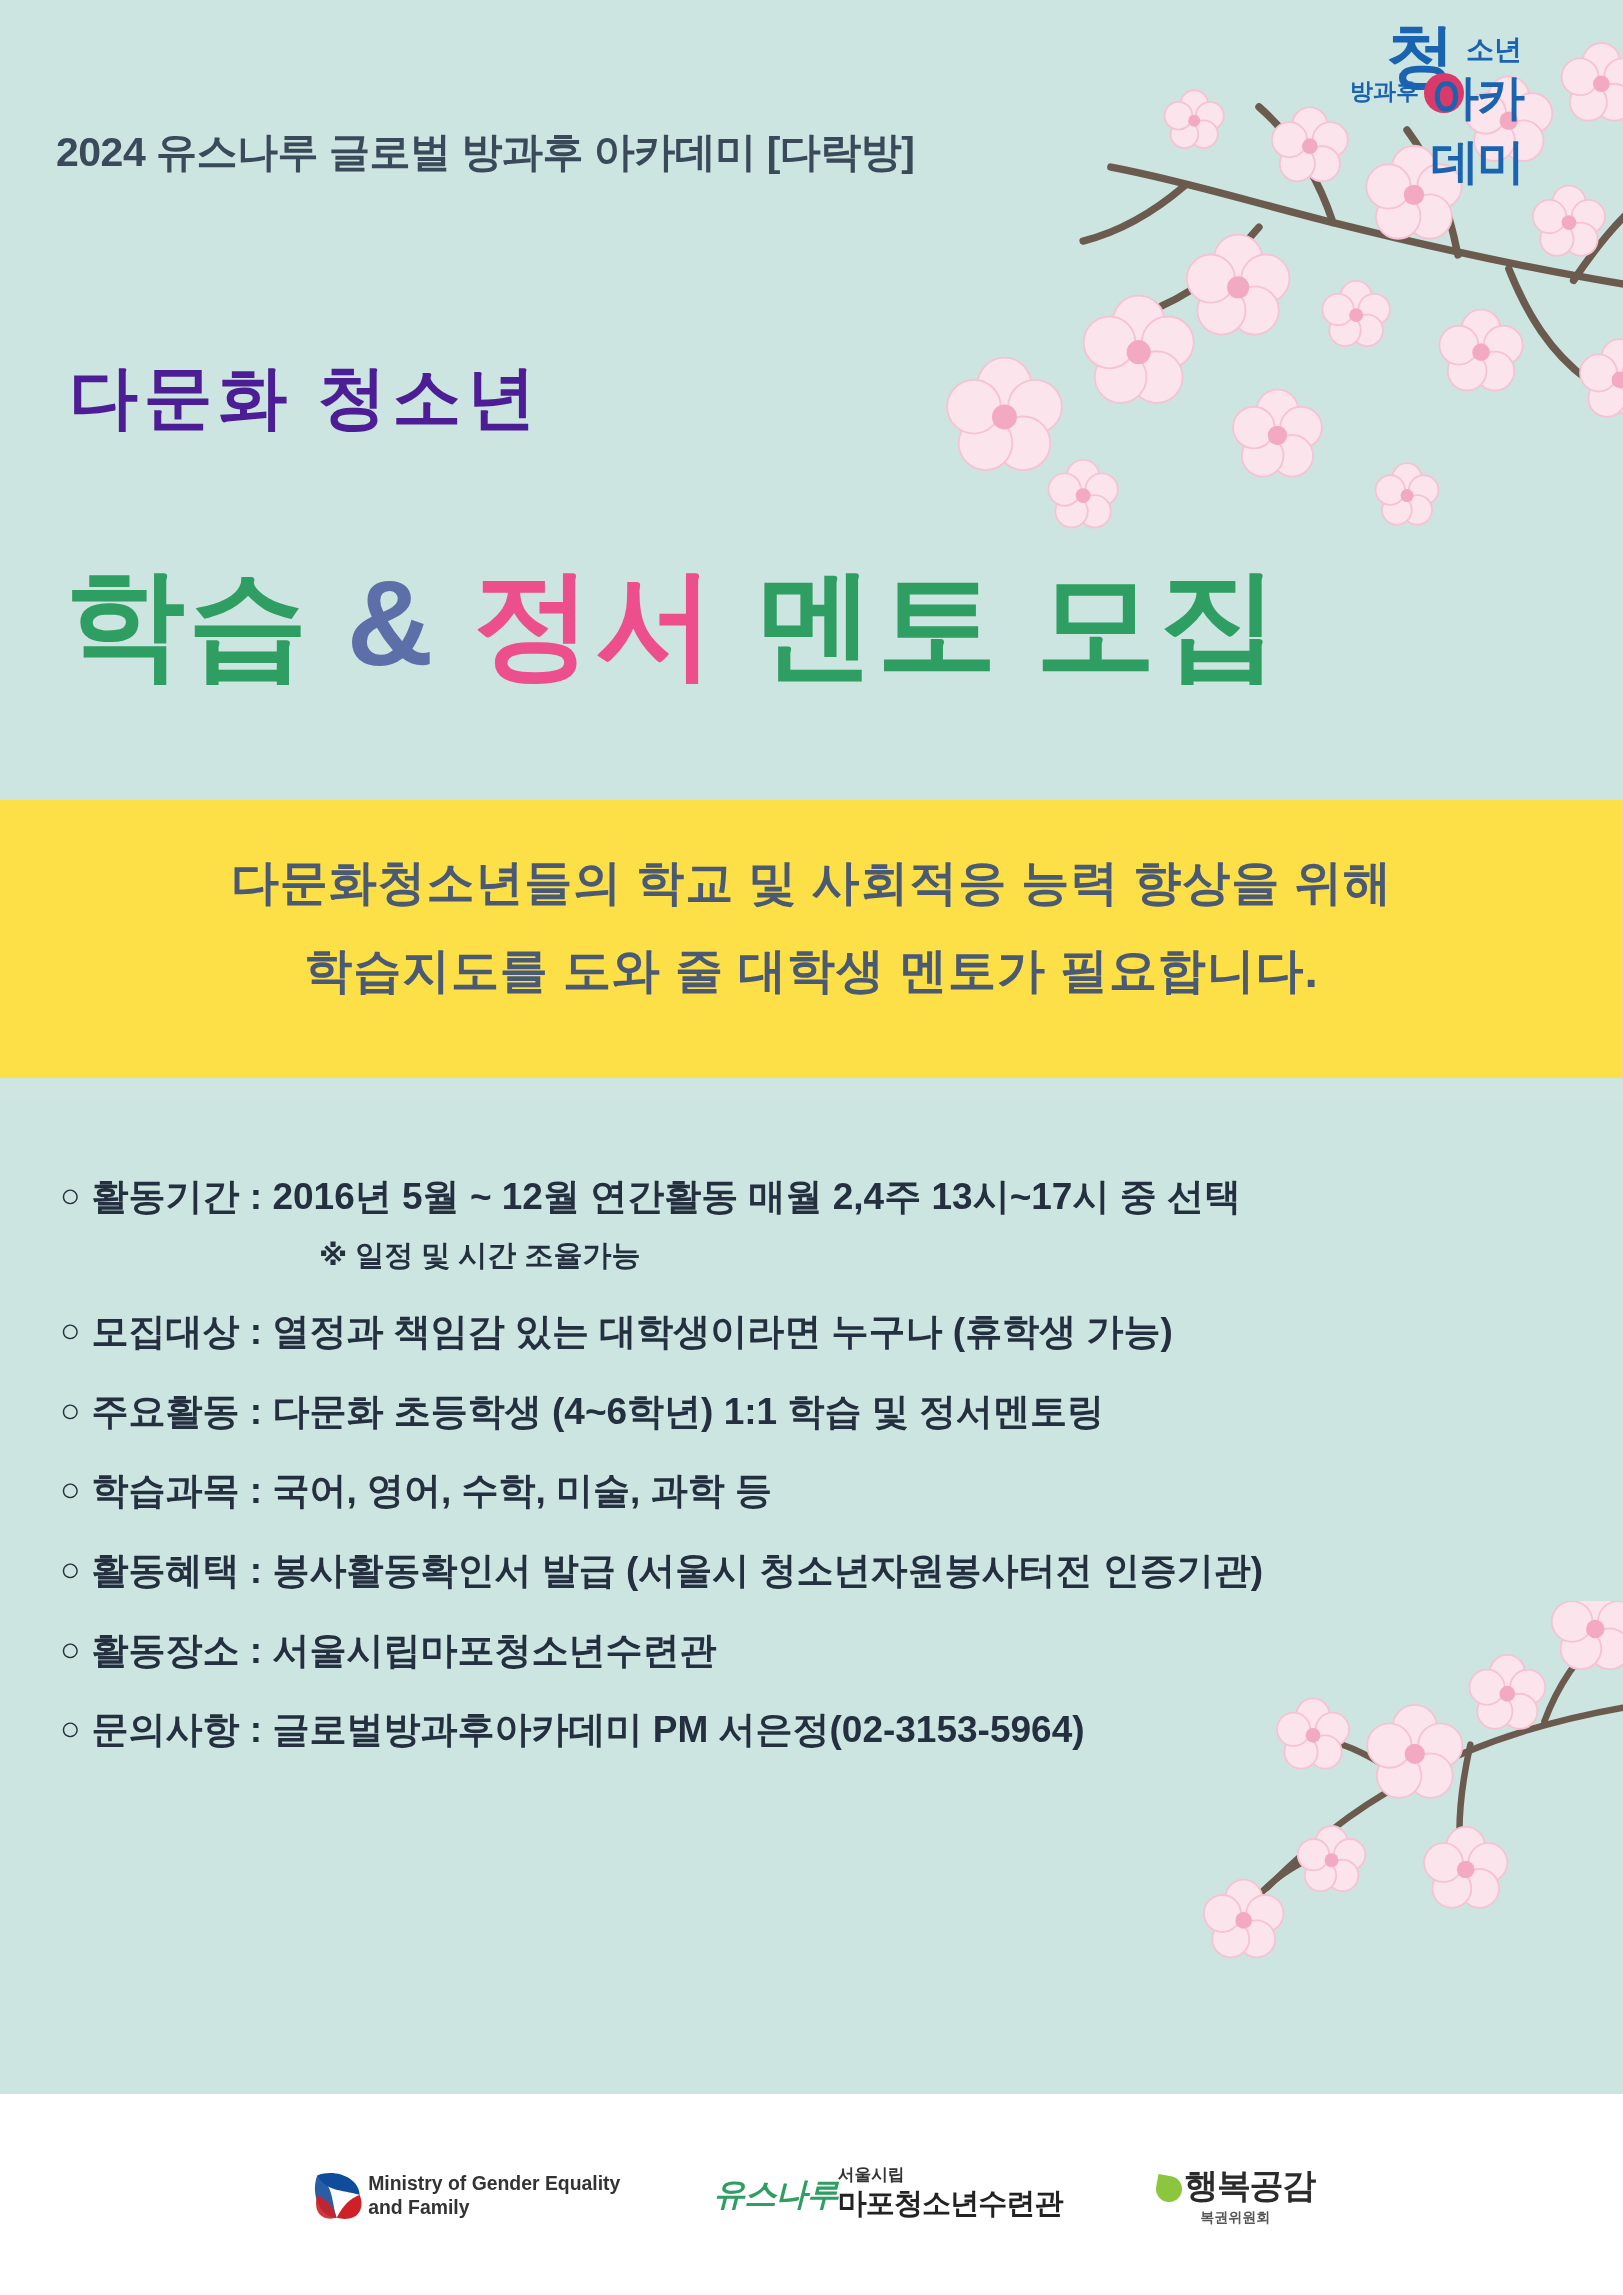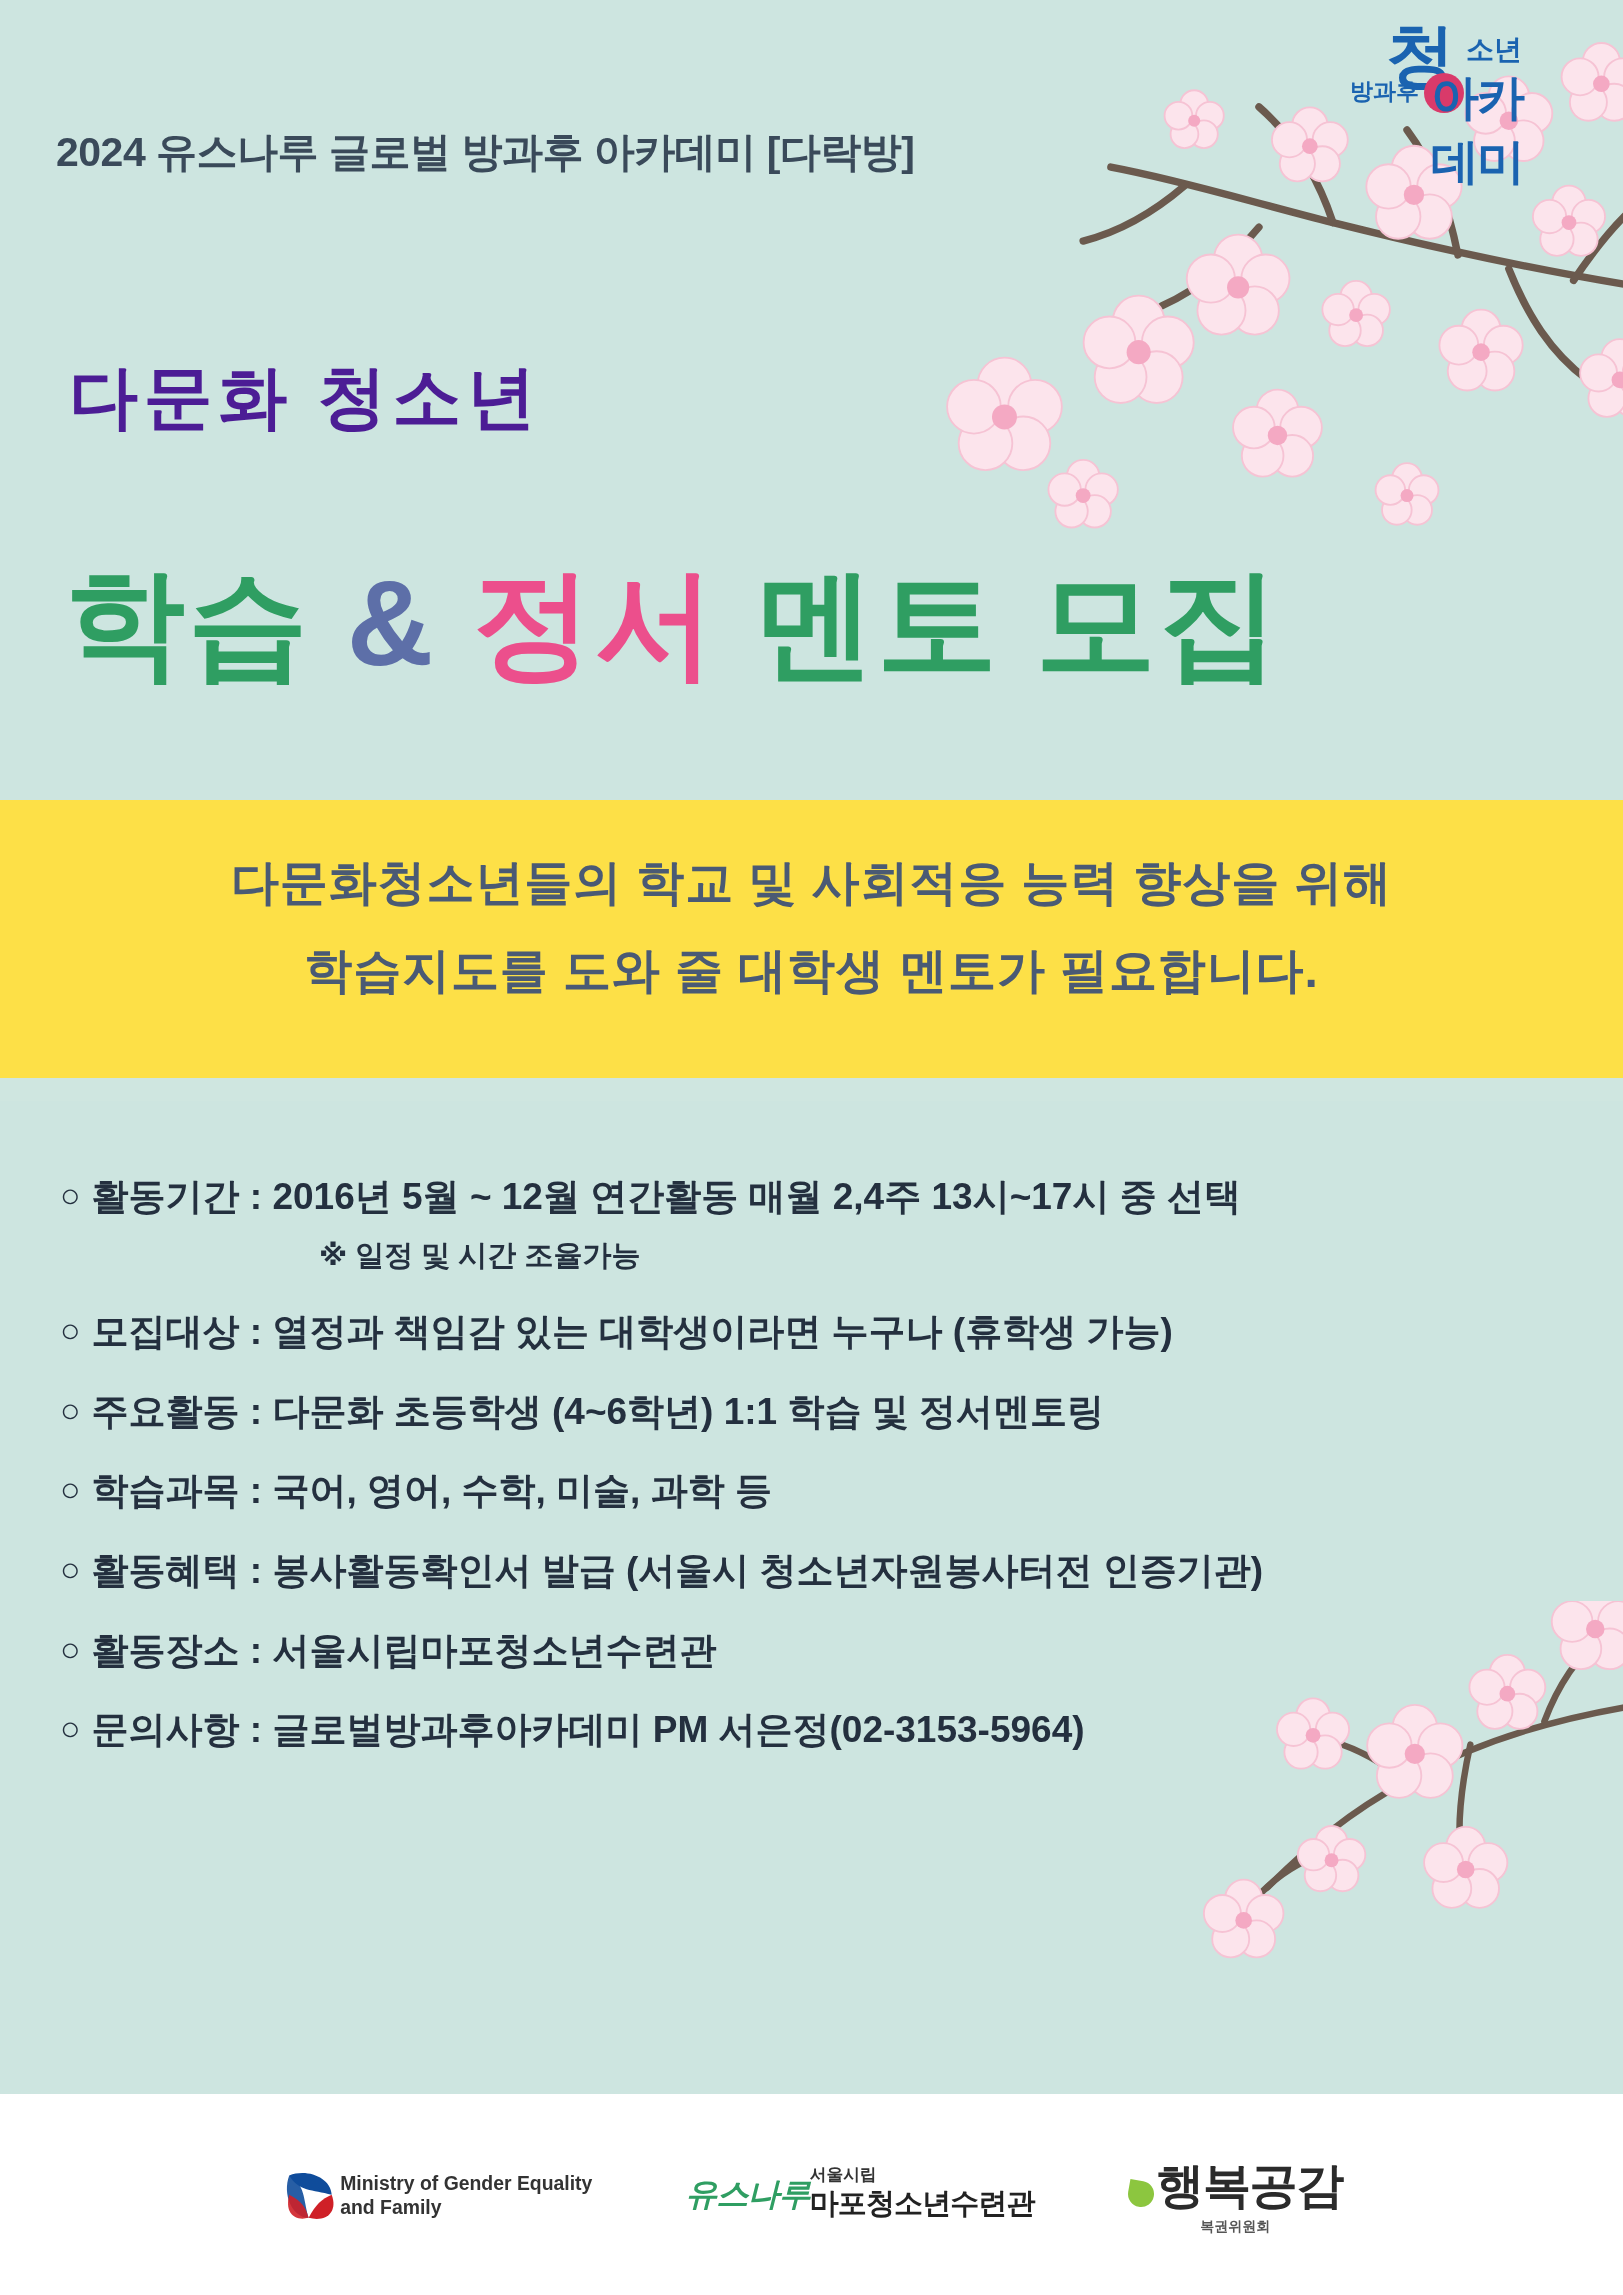--- a/index.html
+++ b/index.html
@@ -218,21 +218,21 @@
     font-weight: bold;
     line-height: 1.1;
   }
   .seoul-big {
     font-size: 29px;
     color: #222;
     font-weight: bold;
     letter-spacing: -0.9px;
   }
   .happy-main {
-    font-size: 48px;
+    font-size: 34px;
     font-weight: bold;
     color: #2b2b2b;
     letter-spacing: -1.4px;
   }
   .happy-sub {
     font-size: 14px;
     color: #555;
     text-align: center;
     font-weight: bold;
   }

